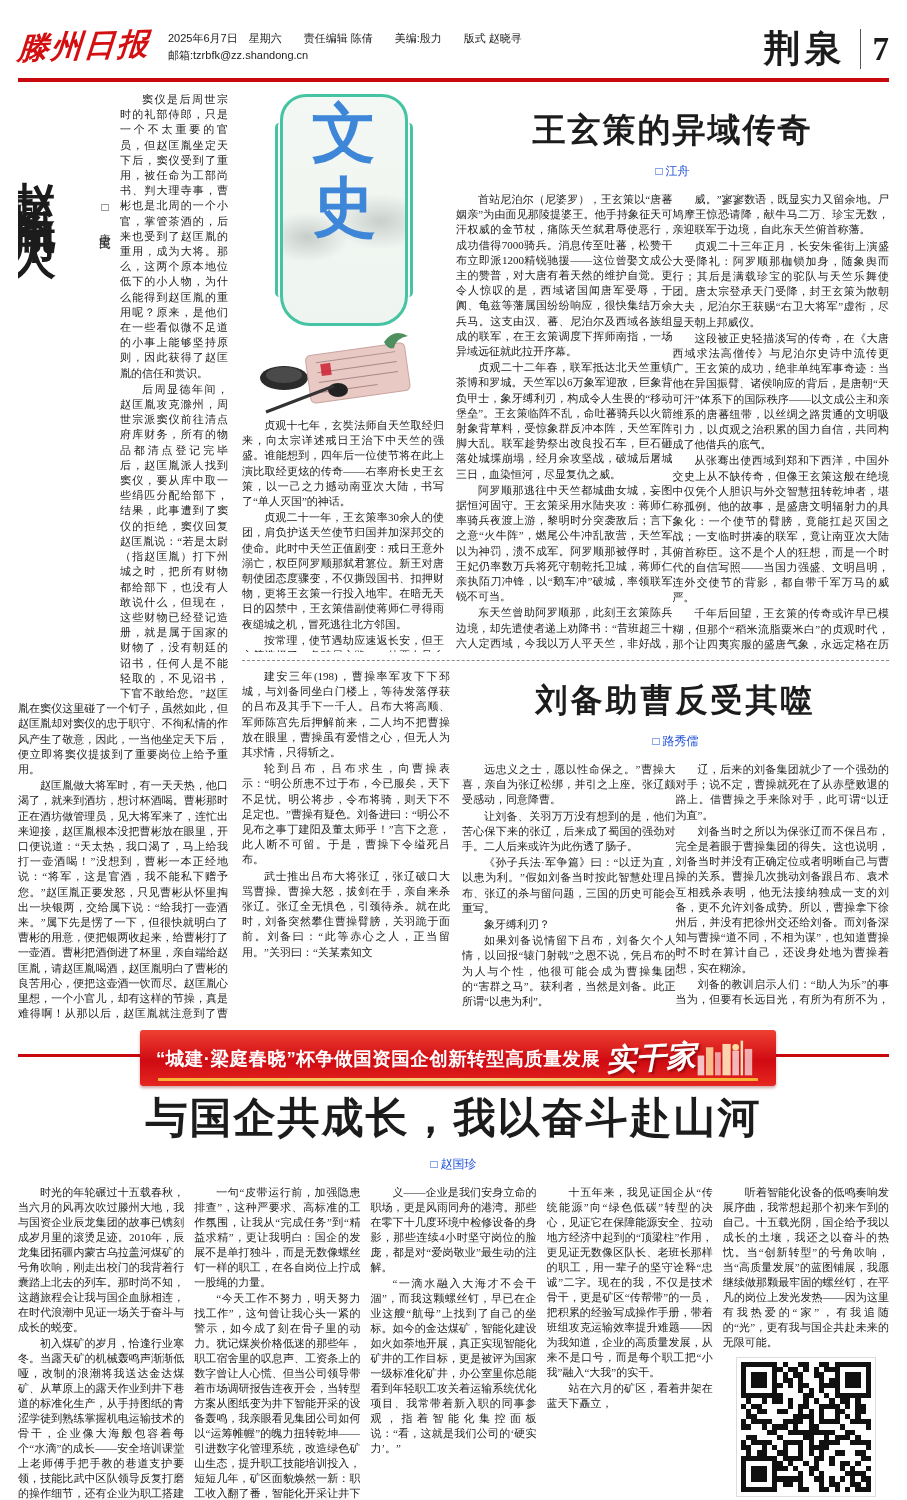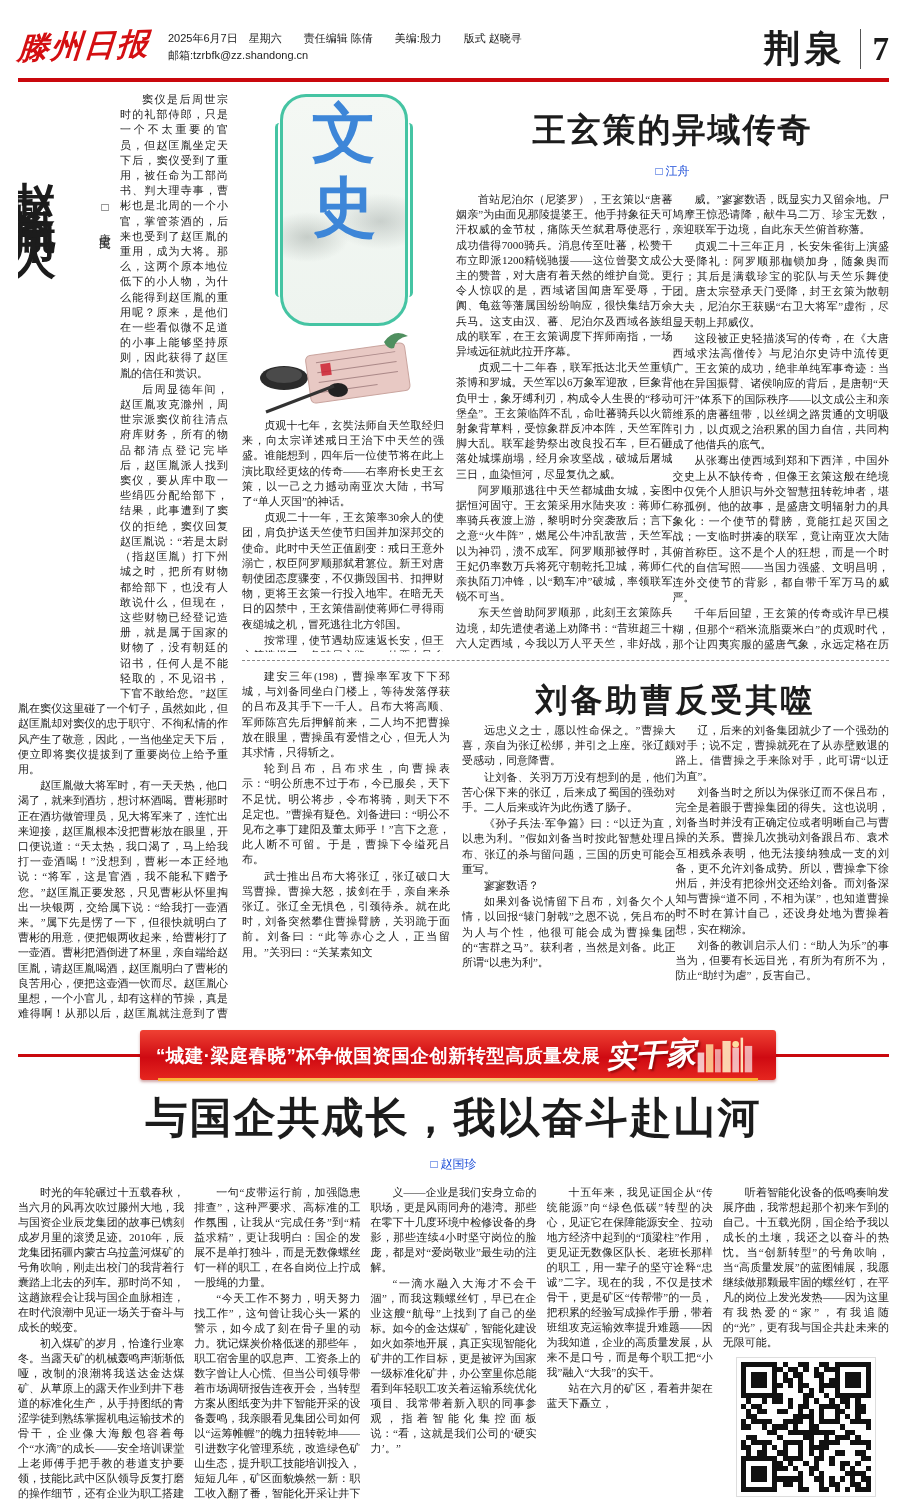--- a/index.html
+++ b/index.html
@@ -57,21 +57,21 @@
   .scroll-curl { position:absolute; left:-6px; top:4px; width:20px; height:56px; background:linear-gradient(90deg,#c98f96,#f0dadb 60%,#b8848c); border-radius:8px; }
   .scroll-curl:before { content:""; position:absolute; left:5px; top:20px; width:9px; height:9px; border:2px solid #a65f68; border-radius:50%; }
   .scroll-text { color:#b5323c; font-size:24px; font-weight:bold; font-style:italic; letter-spacing:3px; text-shadow:1px 1px 0 rgba(120,30,40,.25); font-family:"Liberation Serif",serif; }
   .sg-text { flex:1; overflow:hidden; text-align:justify; font-size:11px; line-height:15.2px; }
   .sg-right { flex:1; display:flex; flex-direction:column; }
   .sg-title { text-align:center; font-size:32px; font-weight:bold; letter-spacing:3px; margin-top:10px; font-family:"Liberation Serif",serif; }
 
   
   .banner-strip { position:relative; height:58px; margin-top:6px; }
   .banner-line { position:absolute; left:0; right:0; top:26px; height:3px; background:#c9080d; }
-  .banner { position:absolute; left:122px; top:2px; width:636px; height:50px; background:linear-gradient(180deg,#ef4133,#cf0a12 55%,#e6261f); border-radius:3px; display:flex; align-items:center; padding:0 22px 0 16px; box-shadow:0 2px 3px rgba(120,0,0,.35); }
+  .banner { position:absolute; left:122px; top:2px; width:636px; height:56px; background:linear-gradient(180deg,#ef4133,#cf0a12 55%,#e6261f); border-radius:3px; display:flex; align-items:center; padding:0 22px 0 16px; box-shadow:0 2px 3px rgba(120,0,0,.35); }
   .banner-main { color:#fff; font-size:18.5px; font-weight:bold; letter-spacing:.5px; white-space:nowrap; font-family:"Liberation Sans",sans-serif; }
   .banner-hl { color:#fff; font-size:30px; font-weight:bold; font-style:italic; margin-left:6px; white-space:nowrap; transform:rotate(-3deg); text-shadow:2px 2px 2px rgba(90,0,0,.5); font-family:"Liberation Serif",serif; }
   .banner-city { margin-left:auto; height:42px; }
   .banner-underline { position:absolute; left:140px; width:600px; top:50px; height:3px; background:linear-gradient(90deg,#f9b233,#f5d37a,#f9b233); }
 
   
   .art4 { margin-top:4px; }
   .a4-title { text-align:center; font-size:42px; font-weight:bold; letter-spacing:2px; font-family:Liberation Mono, monospace; }
   .a4-cols { display:flex; gap:10px; height:342px; overflow:hidden; margin-top:4px; }
   .a4-cols > div { flex:1; overflow:hidden; text-align:justify; font-size:11px; line-height:15px; }
@@ -173,26 +173,27 @@
       <div class="zone-mid">
         <div class="sg-col1">
           <div class="sg-text artp">
               <p>建安三年(198)，曹操率军攻下下邳城，与刘备同坐白门楼上，等待发落俘获的吕布及其手下一千人。吕布大将高顺、军师陈宫先后押解前来，二人均不把曹操放在眼里，曹操虽有爱惜之心，但无人为其求情，只得斩之。</p>
               <p>轮到吕布，吕布求生，向曹操表示：“明公所患不过于布，今已服矣，天下不足忧。明公将步，令布将骑，则天下不足定也。”曹操有疑色。刘备进曰：“明公不见布之事丁建阳及董太师乎！”言下之意，此人断不可留。于是，曹操下令缢死吕布。</p>
               <p>武士推出吕布大将张辽，张辽破口大骂曹操。曹操大怒，拔剑在手，亲自来杀张辽。张辽全无惧色，引颈待杀。就在此时，刘备突然攀住曹操臂膀，关羽跪于面前。刘备曰：“此等赤心之人，正当留用。”关羽曰：“关某素知文</p>
             </div>
         </div>
         <div class="sg-right">
           <h1 class="sg-title">刘备助曹反受其噬</h1>
+          <div class="byline">□ 路秀儒</div>
           <div class="twocol">
             <div class="artp">
                 <p>远忠义之士，愿以性命保之。”曹操大喜，亲自为张辽松绑，并引之上座。张辽颇受感动，同意降曹。</p>
                 <p>让刘备、关羽万万没有想到的是，他们苦心保下来的张辽，后来成了蜀国的强劲对手。二人后来或许为此伤透了肠子。</p>
                 <p>《孙子兵法·军争篇》曰：“以迂为直，以患为利。”假如刘备当时按此智慧处理吕布、张辽的杀与留问题，三国的历史可能会重写。</p>
-                <p>寥寥数语？</p>
+                <p>象牙缚利刃？</p>
                 <p>如果刘备说情留下吕布，刘备欠个人情，以回报“辕门射戟”之恩不说，凭吕布的为人与个性，他很可能会成为曹操集团的“害群之马”。获利者，当然是刘备。此正所谓“以患为利”。</p>
               </div>
             <div class="artp">
                 <p>辽，后来的刘备集团就少了一个强劲的对手；说不定，曹操就死在了从赤壁败退的路上。借曹操之手来除对手，此可谓“以迂为直”。</p>
                 <p>刘备当时之所以为保张辽而不保吕布，完全是着眼于曹操集团的得失。这也说明，刘备当时并没有正确定位或者明晰自己与曹操的关系。曹操几次挑动刘备跟吕布、袁术互相残杀表明，他无法接纳独成一支的刘备，更不允许刘备成势。所以，曹操拿下徐州后，并没有把徐州交还给刘备。而刘备深知与曹操“道不同，不相为谋”，也知道曹操时不时在算计自己，还设身处地为曹操着想，实在糊涂。</p>
                 <p>刘备的教训启示人们：“助人为乐”的事当为，但要有长远目光，有所为有所不为，防止“助纣为虐”，反害自己。</p>
               </div>
           </div>
         </div>
       </div>

